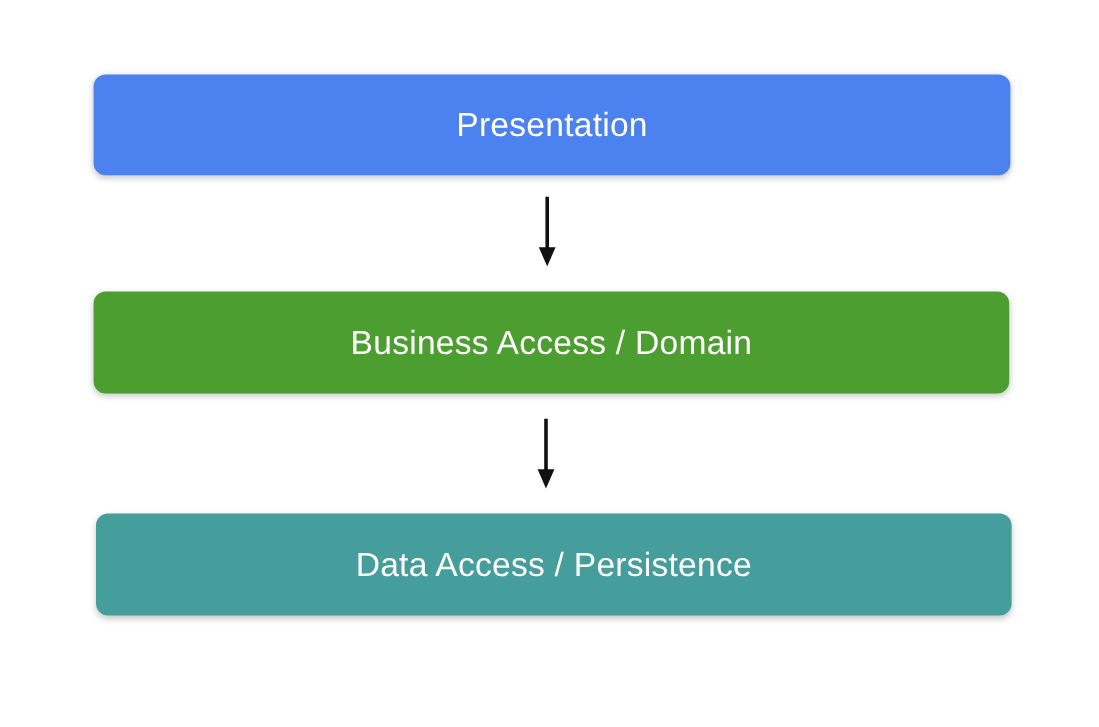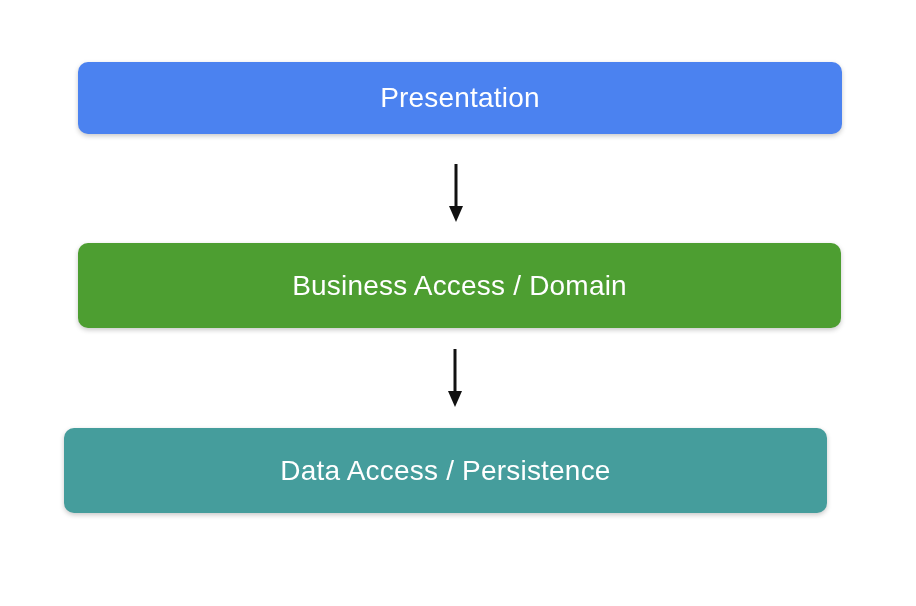--- a/index.html
+++ b/index.html
@@ -25,28 +25,28 @@
   }
   .layer-box .label {
     color: #ffffff;
     font-size: 28px;
     font-weight: 400;
     letter-spacing: 0.2px;
     white-space: nowrap;
   }
   .box-presentation {
     left: 78px; top: 62px;
-    width: 764px; height: 72px;
+    width: 764px; height: 84px;
   }
   .box-business {
     left: 78px; top: 243px;
     width: 763px; height: 85px;
   }
   .box-data {
-    left: 64px; top: 428px;
+    left: 80px; top: 428px;
     width: 763px; height: 85px;
   }
   .arrow {
     position: absolute;
     width: 22px;
     height: 62px;
   }
   .arrow-1 { left: 445px; top: 162px; }
   .arrow-2 { left: 444px; top: 347px; }
 </style>

